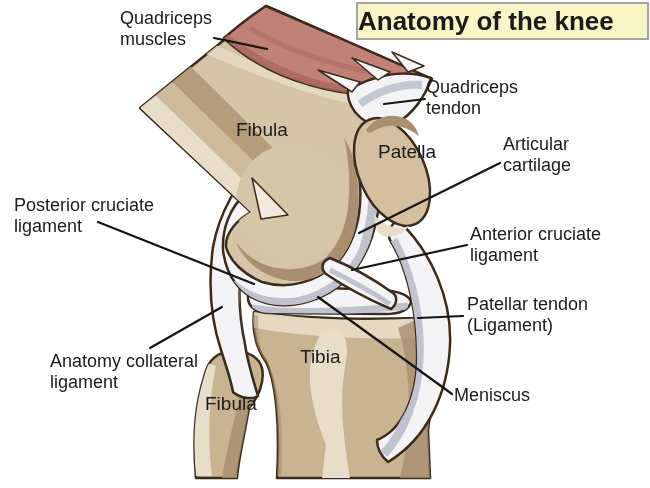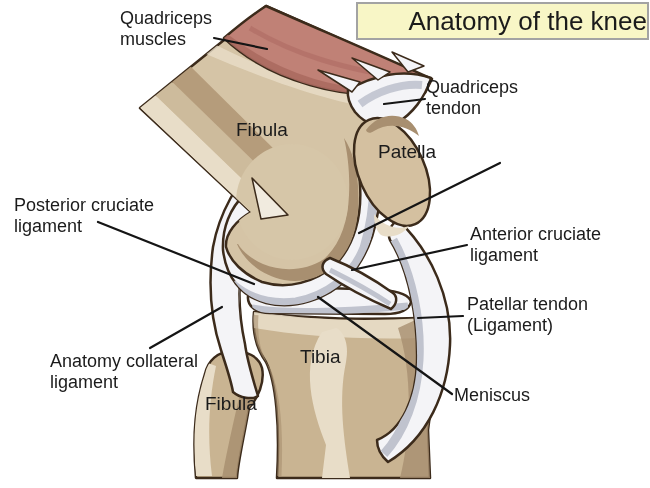--- a/index.html
+++ b/index.html
@@ -4,22 +4,22 @@
 <style>
   html,body{margin:0;padding:0;background:#fff;}
   .stage{position:relative;width:650px;height:488px;background:var(--background,#fff);overflow:hidden;
          font-family:"Liberation Sans","DejaVu Sans",sans-serif;}
   svg{position:absolute;left:0;top:0;}
   .lbl{position:absolute;color:var(--text,#1b1b1b);font-size:18px;line-height:21px;
        white-space:pre-line;letter-spacing:0px;}
   .lbl.bone{font-size:19px;}
   .title-box{position:absolute;left:356px;top:2px;width:289px;height:34px;
      background:var(--title_bg,#f8f6c6);border:2px solid var(--title_border,#a3a3a3);
-     display:flex;align-items:center;justify-content:flex-end;
-     font-size:26px;font-weight:400;color:var(--text,#1b1b1b);}
+     display:flex;align-items:center;justify-content:flex-start;
+     font-size:26px;font-weight:700;color:var(--text,#1b1b1b);}
   
   .outl{stroke:var(--outline,#3c2b1b);stroke-width:2.5;stroke-linejoin:round;stroke-linecap:round;}
   .thin{stroke:var(--outline,#3c2b1b);stroke-width:1.5;stroke-linejoin:round;}
   .noline{stroke:none;}
   .bone-base{fill:var(--bone_light,#d5c4a6);}
   .bone-mid{fill:var(--bone_mid,#c9b492);}
   .bone-dark{fill:var(--bone_dark,#a88f70);}
   .bone-hi{fill:var(--bone_highlight,#e8ddc8);}
   .lig{fill:var(--ligament_white,#f4f4f7);}
   .lig-shade{stroke:var(--ligament_gray,#c0c3ce);fill:none;}
@@ -166,20 +166,22 @@
 <div class="title-box">
   <span>Anatomy of the knee</span>
 </div>
 
 <div class="lbl" style="left:120px;top:8px;">Quadriceps
 muscles</div>
 <div class="lbl" style="left:426px;top:77px;">Quadriceps
 tendon</div>
 <div class="lbl bone" style="left:236px;top:119px;">Fibula</div>
 <div class="lbl bone" style="left:378px;top:141px;">Patella</div>
+<div class="lbl" style="left:503px;top:134px;">Articular
+cartilage</div>
 <div class="lbl" style="left:14px;top:195px;">Posterior cruciate
 ligament</div>
 <div class="lbl" style="left:470px;top:224px;">Anterior cruciate
 ligament</div>
 <div class="lbl" style="left:467px;top:294px;">Patellar tendon
 (Ligament)</div>
 <div class="lbl" style="left:50px;top:351px;">Anatomy collateral
 ligament</div>
 <div class="lbl bone" style="left:300px;top:346px;">Tibia</div>
 <div class="lbl bone" style="left:205px;top:393px;">Fibula</div>

